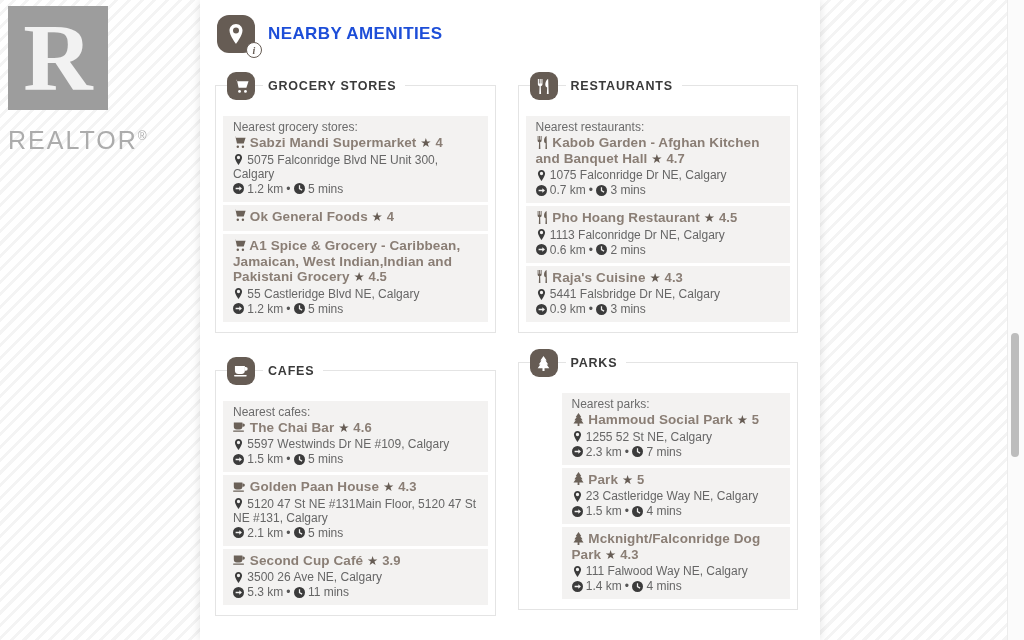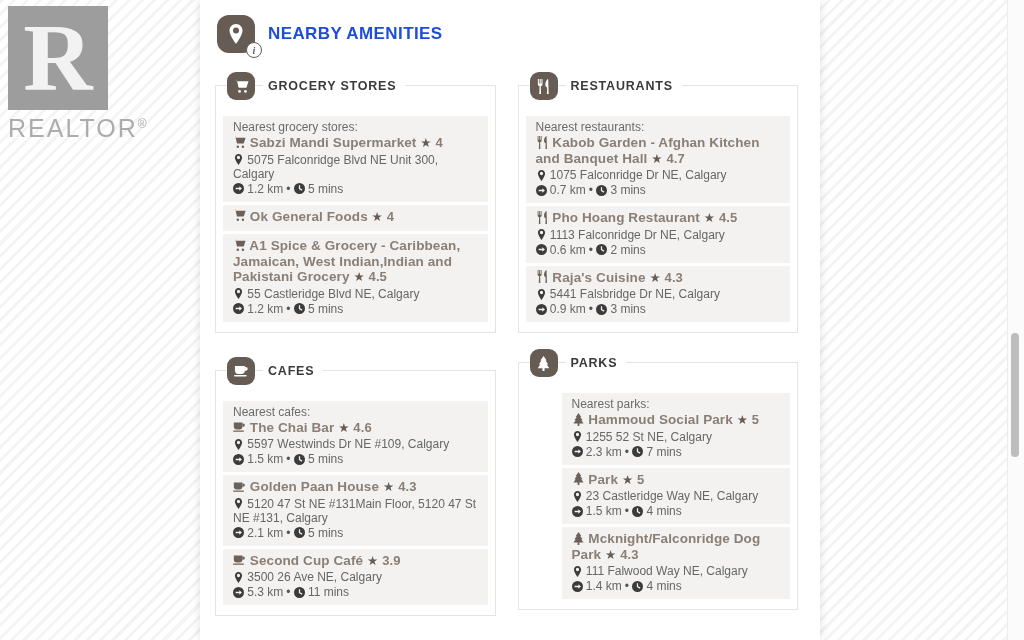--- a/index.html
+++ b/index.html
@@ -9,21 +9,21 @@
     background:#fff;
     background-image:repeating-linear-gradient(135deg, rgba(0,0,0,0.045) 0 3px, transparent 3px 9px);
     position:relative;
     color:#3a3a3a;
   }
 
   
   #watermark { position:absolute; left:8px; top:6px; width:170px; }
   .logo-box { width:100px; height:104px; background:#9d9d9d; display:flex; align-items:center; justify-content:center; }
   .logo-r { font-family:"Liberation Serif","DejaVu Serif",serif; font-weight:700; font-size:96px; line-height:100px; color:#f2f2f2; }
-  .logo-text { margin-top:4px; font-size:25px; letter-spacing:2px; color:#acacac; font-weight:400; white-space:nowrap; }
+  .logo-text { margin-top:16px; font-size:25px; letter-spacing:2px; color:#acacac; font-weight:400; white-space:nowrap; }
   .logo-text sup { font-size:12px; }
 
   
   #panel { position:absolute; left:200px; top:0; width:620px; height:640px; background:#fff; box-shadow:0 0 9px rgba(0,0,0,.12); }
 
   .panel-head { display:flex; align-items:center; padding:15px 0 0 17px; }
   .main-icon { width:38px; height:38px; border-radius:12px; background:#665c54; position:relative; display:flex; align-items:center; justify-content:center; flex:0 0 auto; }
   .info-badge { position:absolute; right:-7px; bottom:-5px; width:16px; height:16px; background:#fff; border:1.5px solid #665c54; border-radius:50%; color:#665c54; font-size:10px; font-weight:700; font-style:italic; font-family:"Liberation Serif",serif; display:flex; align-items:center; justify-content:center; }
   .panel-title { margin-left:13px; font-size:17px; font-weight:700; letter-spacing:.4px; color:#1d4ed8; }
 

